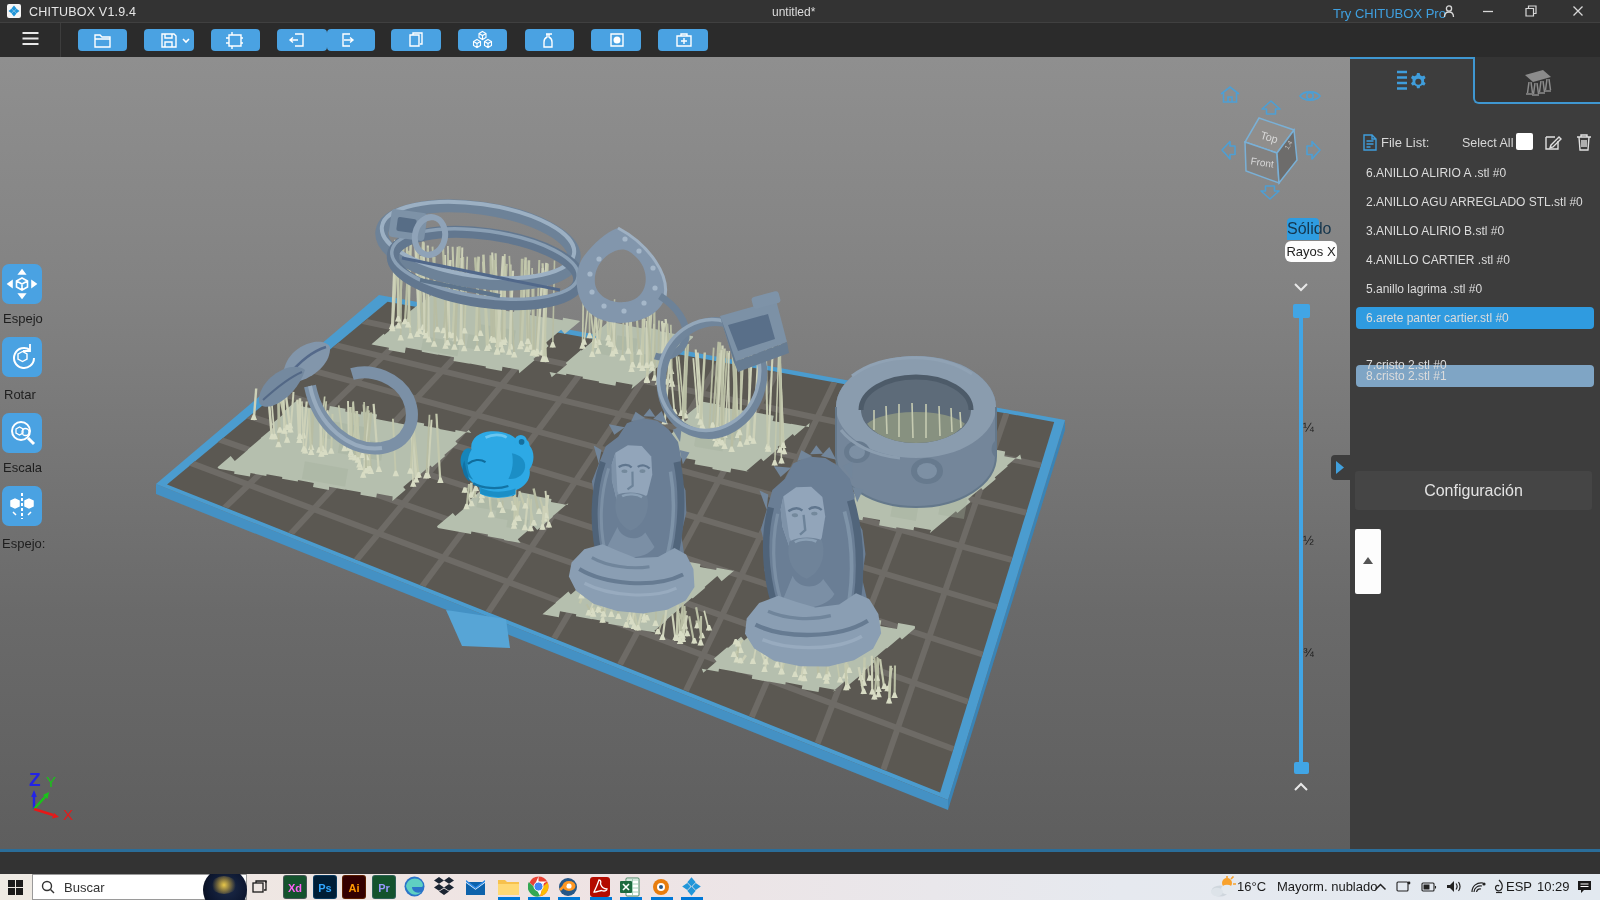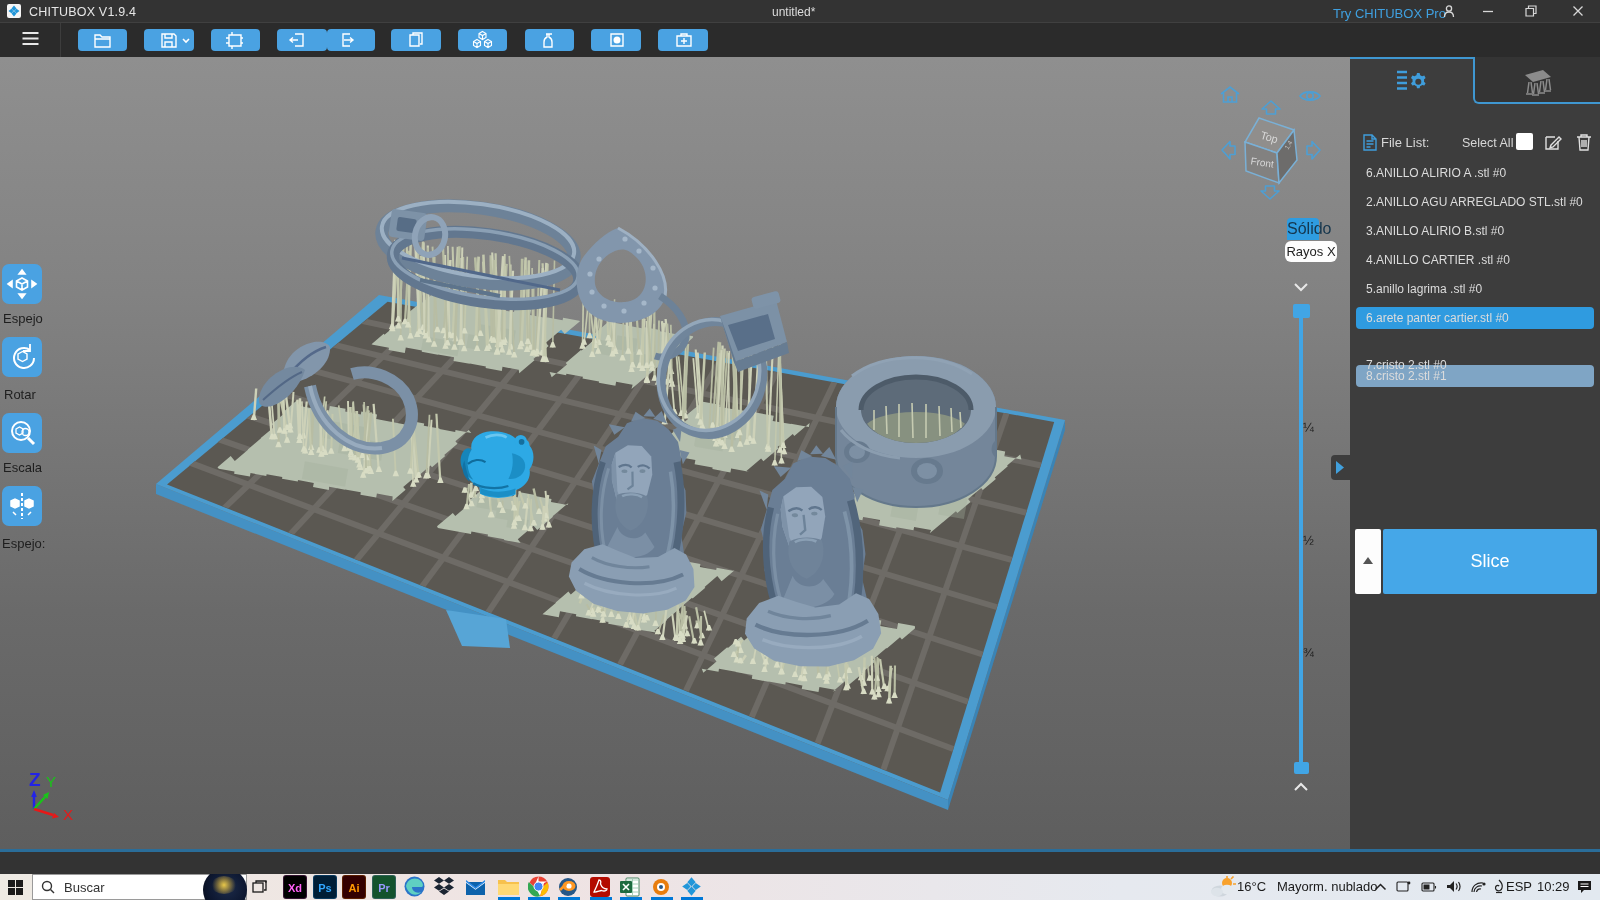--- a/index.html
+++ b/index.html
@@ -1025,25 +1025,25 @@
 <div class="abs" style="left:6px;top:250px;width:238px;height:22px;background:#2f9be0;border-radius:4px"></div>
 <div class="abs" style="left:6px;top:308px;width:238px;height:22px;background:#7fa5c5;border-radius:4px"></div>
  <div class="fitem" style="top:109px">6.ANILLO ALIRIO A .stl #0</div>
     <div class="fitem" style="top:138px">2.ANILLO AGU ARREGLADO STL.stl #0</div>
     <div class="fitem" style="top:167px">3.ANILLO ALIRIO B.stl #0</div>
     <div class="fitem" style="top:196px">4.ANILLO CARTIER .stl #0</div>
     <div class="fitem" style="top:225px">5.anillo lagrima .stl #0</div>
     <div class="fitem" style="top:254px">6.arete panter cartier.stl #0</div>
     <div class="fitem" style="top:301px">7.cristo 2.stl #0</div>
     <div class="fitem" style="top:312px">8.cristo 2.stl #1</div>
+ <div class="abs" style="left:5px;top:414px;width:237px;height:39px;background:#454545;border-radius:3px;color:#e3e3e3;font-size:16px;text-align:center;line-height:39px">Configuración</div>
  <div class="abs" style="left:5px;top:472px;width:26px;height:65px;background:#fdfdfd;border-radius:2px"></div>
  <svg class="abs" style="left:10px;top:498px" width="16" height="12" viewBox="0 0 16 12">
       <path d="M8 2 L13 9 H3 Z" fill="#555"></path>
     </svg>
- <div class="abs" style="left:33px;top:472px;width:214px;height:65px;background:#45a7e8;border-radius:2px;color:#fff;font-size:18px;text-align:center;line-height:65px">Slice</div>
 </div>
 <div class="abs" style="left:1331px;top:455px;width:19px;height:25px;background:#3d3d3d;border-radius:4px 0 0 4px"></div>
 <svg class="abs" style="left:1334px;top:459px" width="12" height="17" viewBox="0 0 12 17">
     <path d="M2 2 L10 8.5 L2 15 Z" fill="#41a0dd"></path>
   </svg>
 
 <div id="blueline"></div>
 <div id="darkstrip"></div>
 <div id="taskbar"></div>
 <svg class="abs" style="left:8px;top:880px" width="15" height="15" viewBox="0 0 15 15" fill="#1b1b1b">
@@ -1060,21 +1060,21 @@
 <span class="abs" style="left:64px;top:880px;font-size:13px;color:#333">Buscar</span>
 <div class="abs" style="left:203px;top:874px;width:44px;height:26px;overflow:hidden">
     <div style="position:absolute;left:0;top:-6px;width:44px;height:44px;border-radius:50%;background:radial-gradient(circle at 55% 45%,#1c2b4a 0%,#0d1730 55%,#05070f 100%)"></div>
     <div style="position:absolute;left:8px;top:2px;width:26px;height:18px;border-radius:50%;background:radial-gradient(circle,#e8c74a 0%,rgba(220,180,60,0.5) 40%,rgba(0,0,0,0) 75%)"></div>
   </div>
 <svg class="abs" style="left:252px;top:880px" width="16" height="15" viewBox="0 0 16 15" stroke="#1b1b1b" fill="none" stroke-width="1.3">
     <rect x="1" y="3" width="10" height="9"></rect>
     <path d="M4 3 v-2 h10 v9 h-2"></path>
     <rect x="13" y="1" width="1.6" height="1.6" fill="#1b1b1b" stroke="none"></rect>
   </svg>
-<div class="tico" style="left:283px;background:#000000;color:#ff61f6;border:1px solid #ff61f633">Xd</div>
+<div class="tico" style="left:283px;background:#14532d;color:#ff61f6;border:1px solid #ff61f633">Xd</div>
 <div class="tico" style="left:313px;background:#001e36;color:#31a8ff;border:1px solid #31a8ff33">Ps</div>
 <div class="tico" style="left:342px;background:#330000;color:#ff9a00;border:1px solid #ff9a0033">Ai</div>
 <div class="tico" style="left:372px;background:#14532d;color:#9999ff;border:1px solid #9999ff33">Pr</div>
 <svg class="abs" style="left:403px;top:875px" width="23" height="23" viewBox="0 0 23 23">
     <circle cx="11.5" cy="11.5" r="10" fill="#2a74c9"></circle>
     <path d="M3 11 C4 5 10 2 15 4 C20 6 21 11 19 12 L9 12 C9 16 14 19 18 17 C14 22 5 20 3 11 Z" fill="#5fd0c2"></path>
   </svg>
 <svg class="abs" style="left:434px;top:877px" width="20" height="19" viewBox="0 0 20 19" fill="#1b2533">
     <path d="M5 0 L10 3.4 L5 6.8 L0 3.4 Z M15 0 L20 3.4 L15 6.8 L10 3.4 Z M5 7 L10 10.4 L5 13.8 L0 10.4 Z M15 7 L20 10.4 L15 13.8 L10 10.4 Z M5 14.6 L10 18 L15 14.6 L10 11.5 Z"></path>
   </svg>

